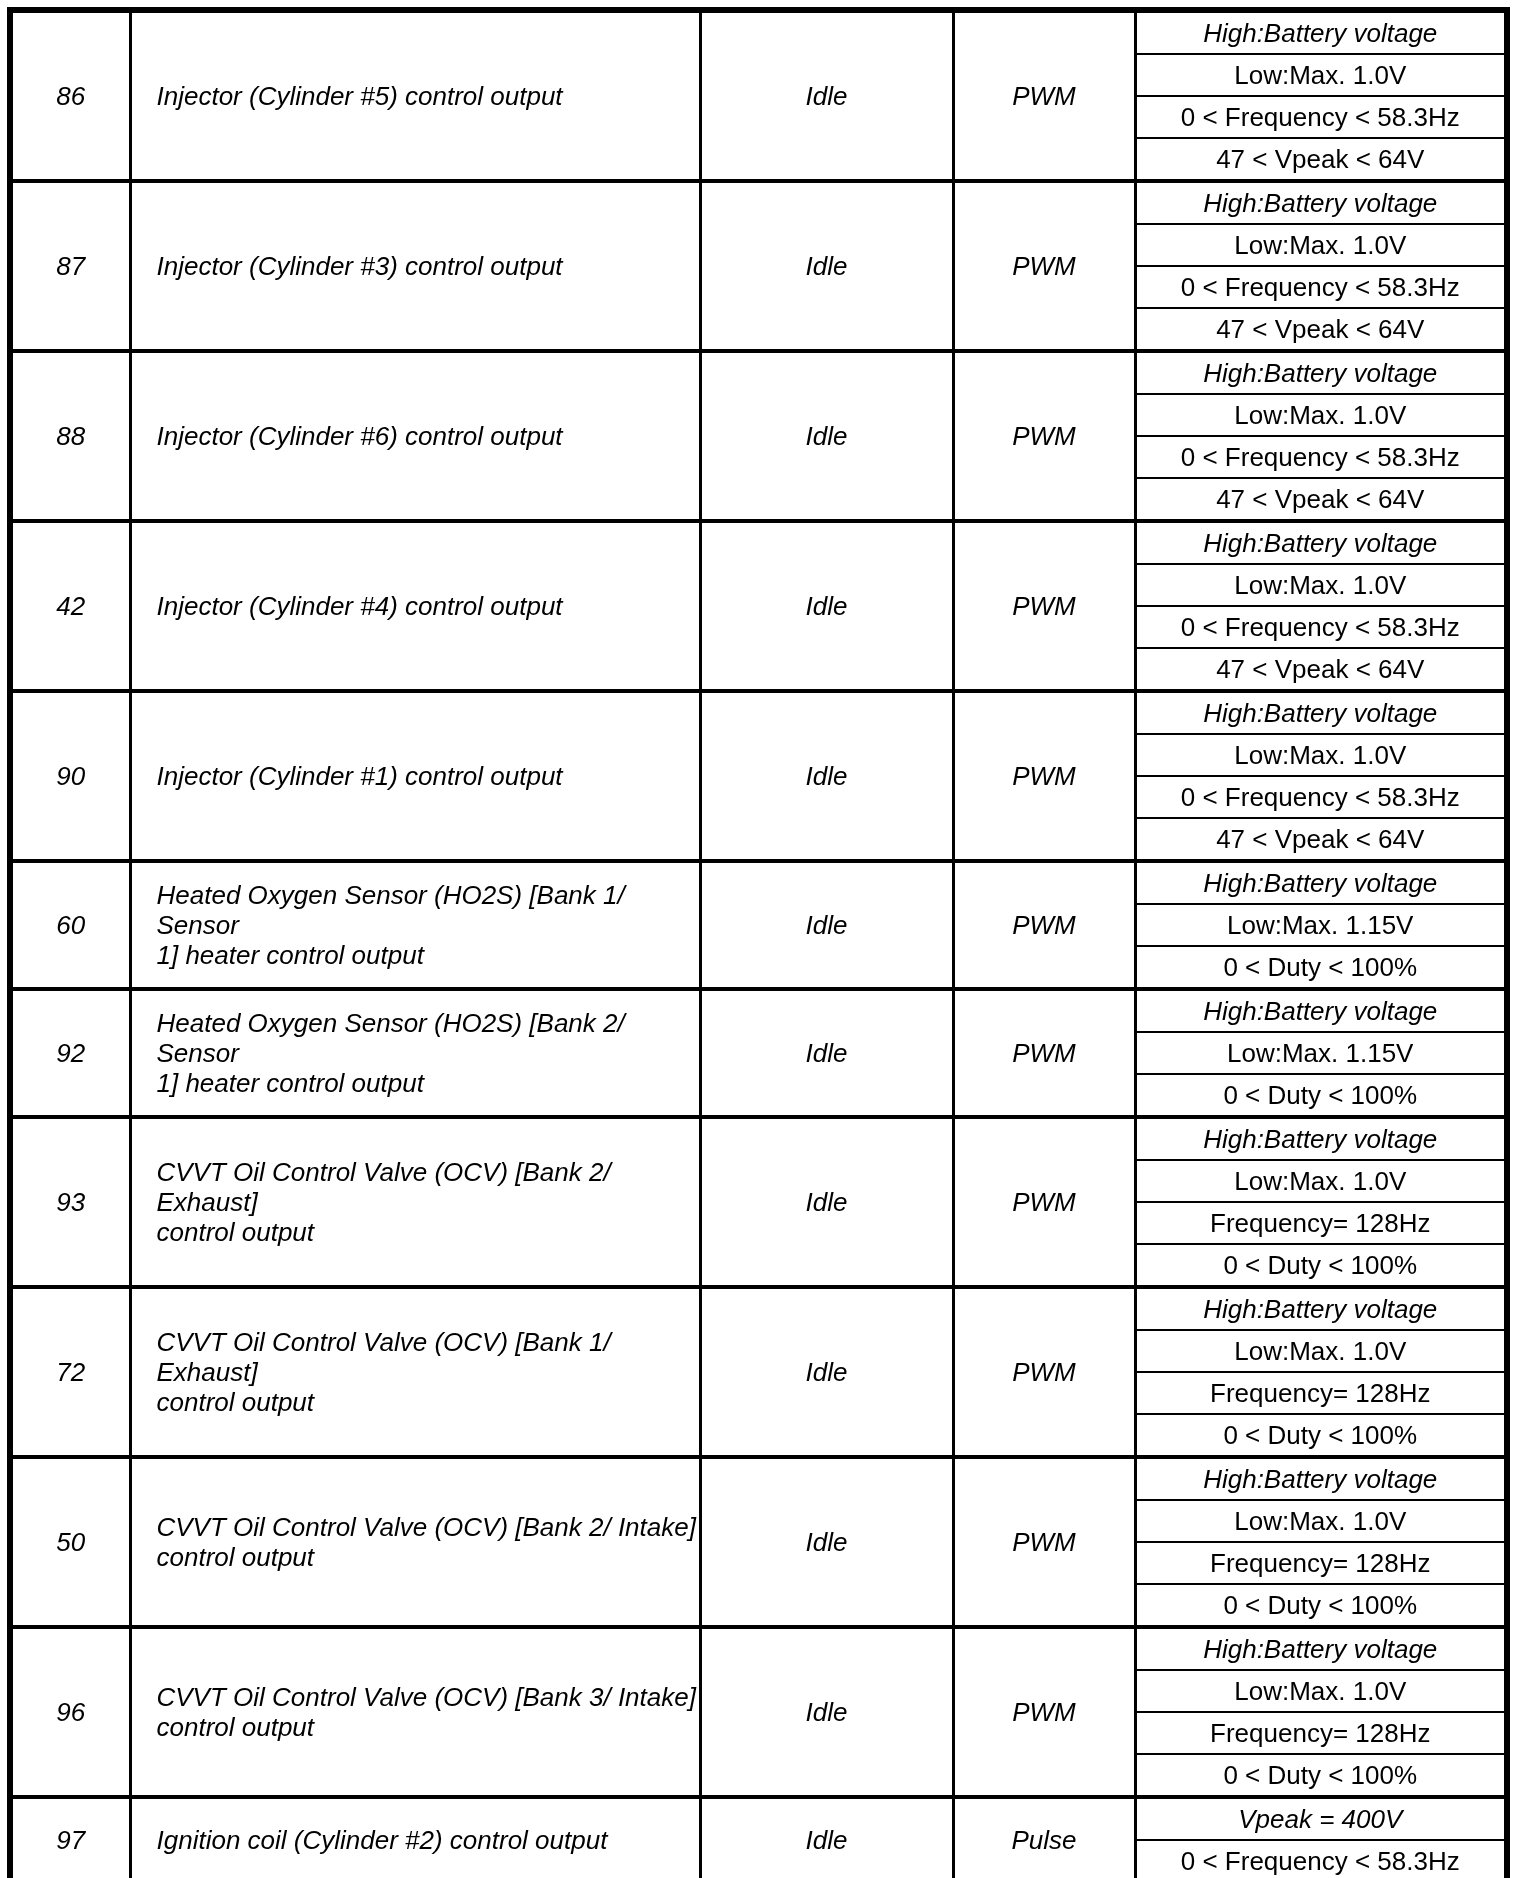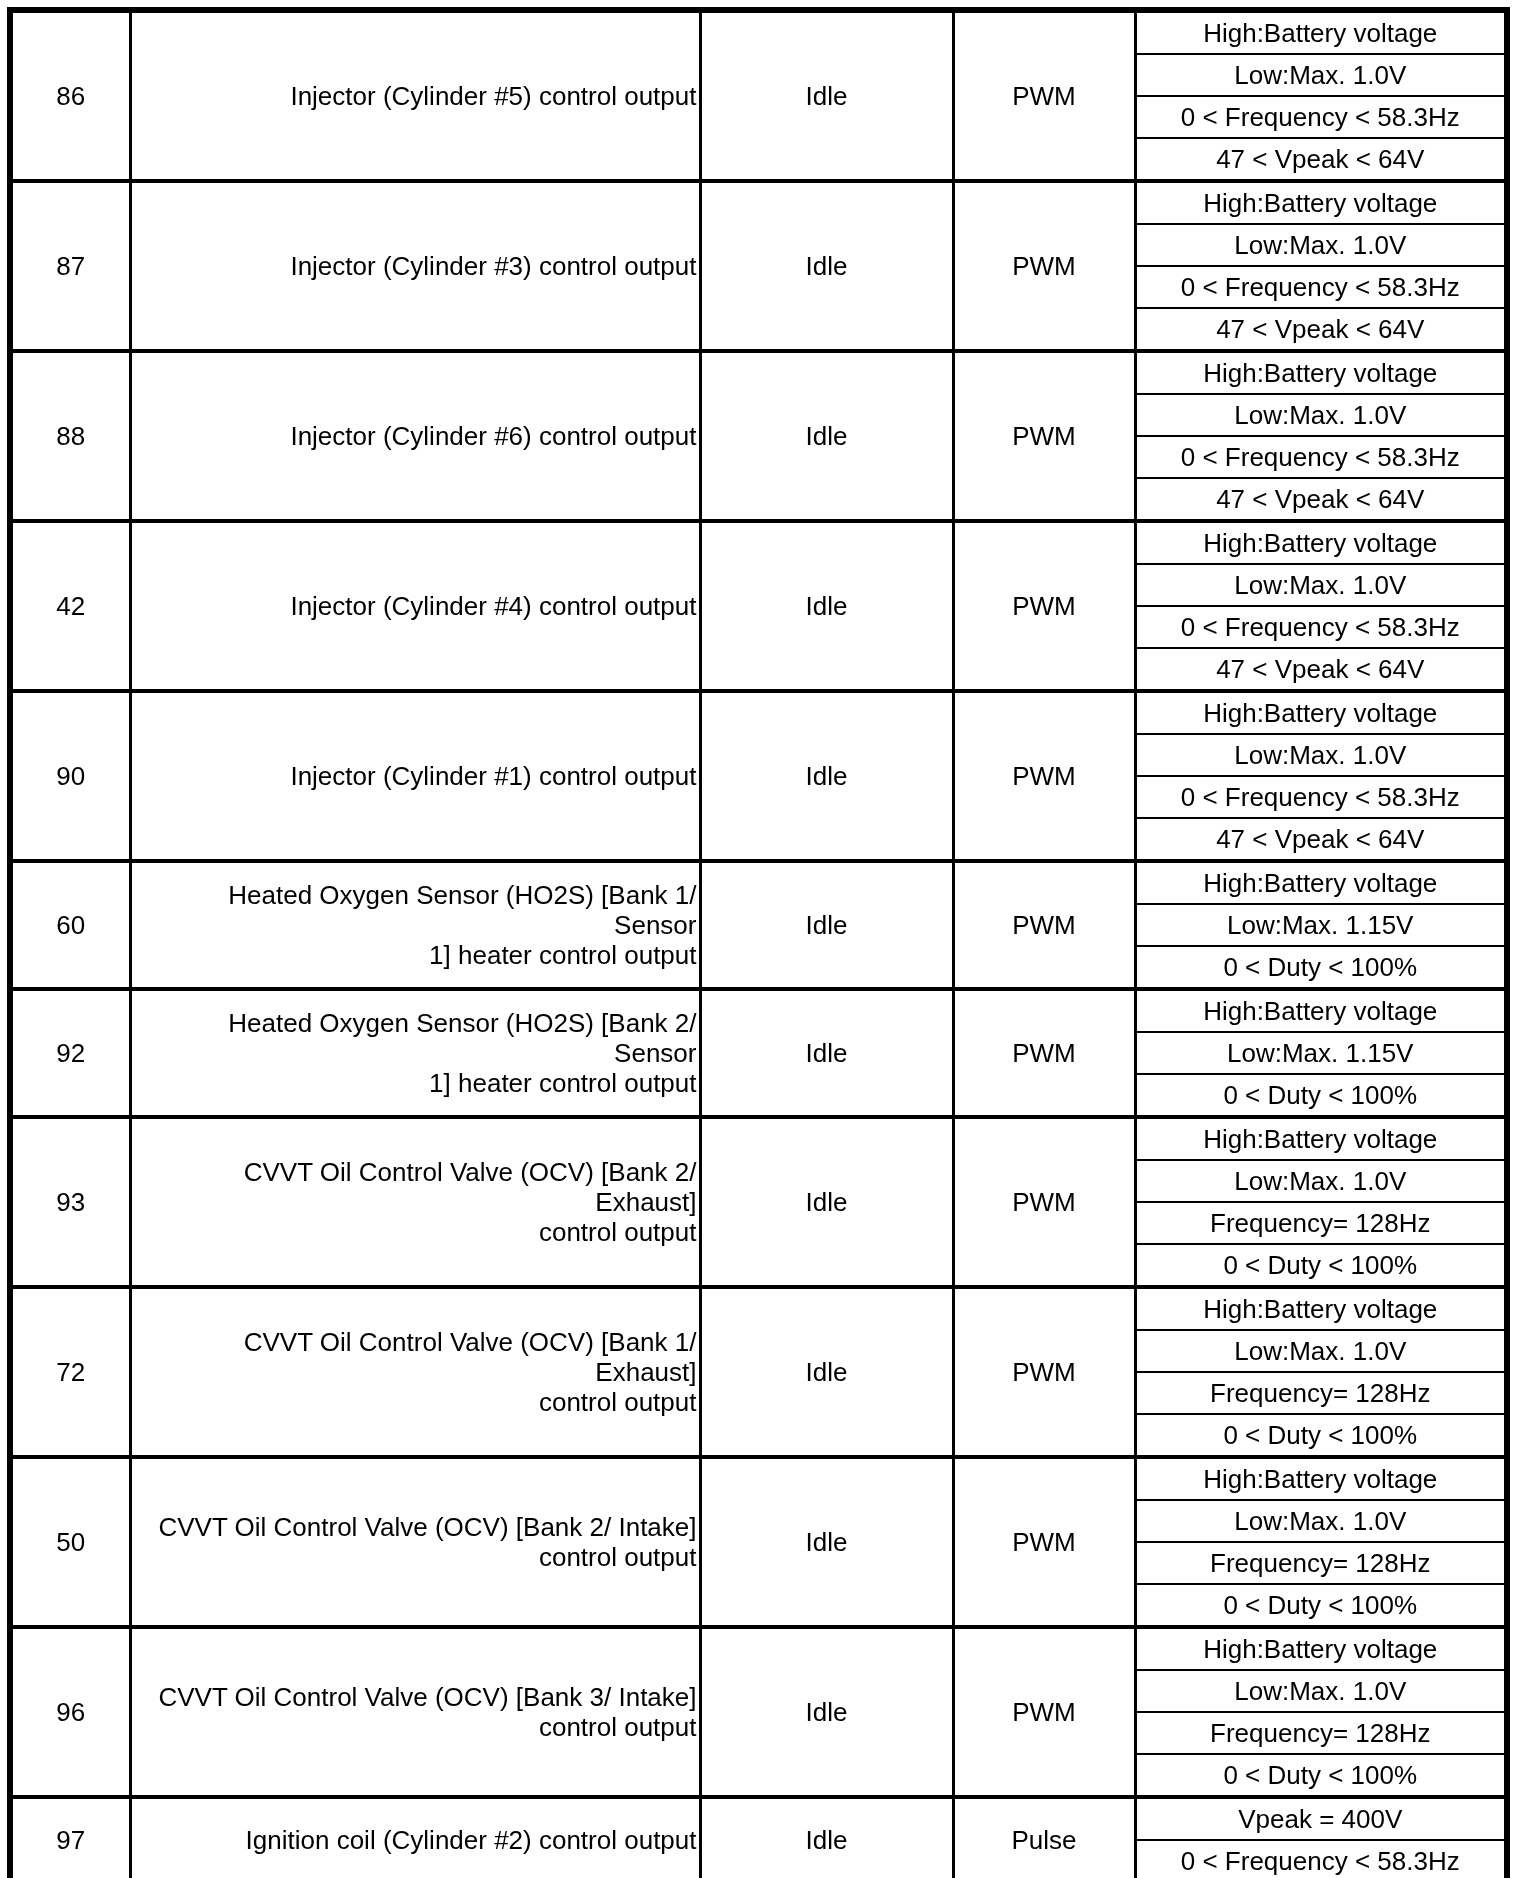--- a/index.html
+++ b/index.html
@@ -28,25 +28,25 @@
   td {
     border: 2px solid #000000;
     border-left-width: 3px;
     border-right-width: 3px;
     font-size: 26px;
     line-height: 1.16;
     vertical-align: middle;
     padding: 0;
     overflow: visible;
   }
-  tr.group-start td { border-top-width: 4px; }
+  tr.group-start td { border-top-width: 4px; font-style: italic; }
   td.c1, td.c3, td.c4, td.c5 { text-align: center; }
   td.c2 {
-    text-align: right;
-    padding: 0 2px 0 11px;
+    text-align: left;
+    padding: 0 2px 0 25px;
     white-space: pre-line;
   }
   td.c5 { height: 40px; }
 </style>
 </head>
 <body>
 
 <div class="page">
   <table class="spec-table">
     <colgroup>

